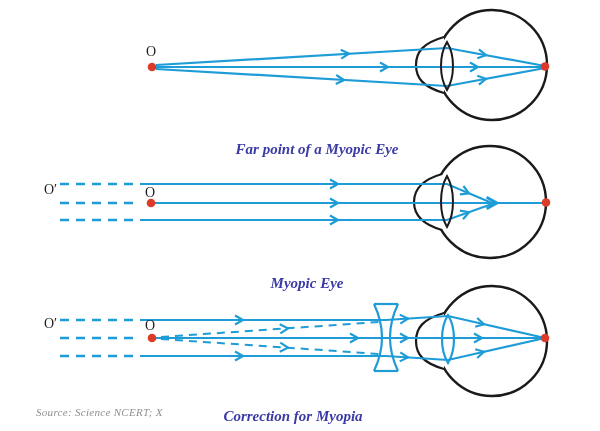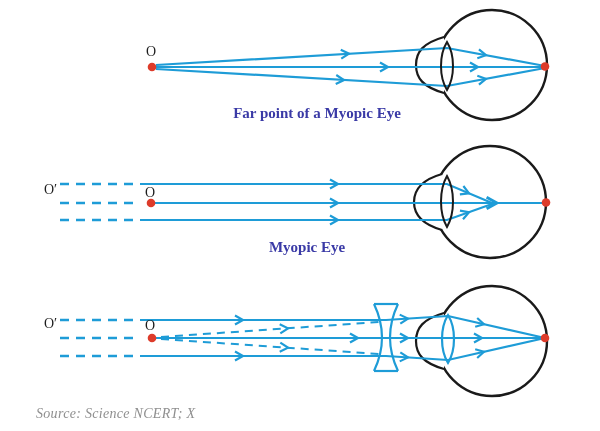--- a/index.html
+++ b/index.html
@@ -10,22 +10,22 @@
   .cornea{stroke:var(--outline);stroke-width:2.2;fill:#ffffff;}
   .lensk{stroke:var(--outline);stroke-width:2;fill:none;}
   .lensc{stroke:var(--ray);stroke-width:2.2;fill:none;}
   .ray{stroke:var(--ray);stroke-width:2.2;fill:none;}
   .dash{stroke:var(--ray);stroke-width:2.4;fill:none;stroke-dasharray:9 7;}
   .dash2{stroke:var(--ray);stroke-width:2;fill:none;stroke-dasharray:8 6;}
   .chev{stroke:var(--ray);stroke-width:2.2;fill:none;}
   .dot{fill:var(--dot);stroke:none;}
   .pt-label{position:absolute;font-size:14px;color:#1c1c1c;line-height:1;}
   .caption{position:absolute;transform:translateX(-50%);white-space:nowrap;
-           font-weight:bold;font-size:15px;color:var(--caption);line-height:1;}
-  .source{position:absolute;left:36px;top:407px;font-style:italic;font-size:14px;
+           font-style:italic;font-weight:bold;font-size:15px;color:var(--caption);line-height:1;margin-top:36px;}
+  .source{position:absolute;left:36px;top:407px;font-style:italic;font-size:11px;
           color:var(--source);letter-spacing:0.3px;line-height:1;}
 </style>
 </head>
 <body>
 
 <div class="stage">
 
   <svg width="600" height="431" viewBox="0 0 600 431">
     <defs>
       <path id="chev" d="M-8,-4.5 L0,0 L-8,4.5"></path>
@@ -104,15 +104,16 @@
 
   <div class="pt-label" style="left:146px;top:45px;">O</div>
   <div class="caption" style="left:317px;top:106px;">Far point of a Myopic Eye</div>
 
   <div class="pt-label" style="left:44px;top:183px;">O′</div>
   <div class="pt-label" style="left:145px;top:186px;">O</div>
   <div class="caption" style="left:307px;top:240px;text-align:right;">Myopic Eye</div>
 
   <div class="pt-label" style="left:44px;top:317px;">O′</div>
   <div class="pt-label" style="left:145px;top:319px;">O</div>
+  <div class="caption" style="left:293px;top:373px;">Correction for Myopia</div>
 
   <div class="source">Source: Science NCERT; X</div>
 </div>
 
 </body></html>

